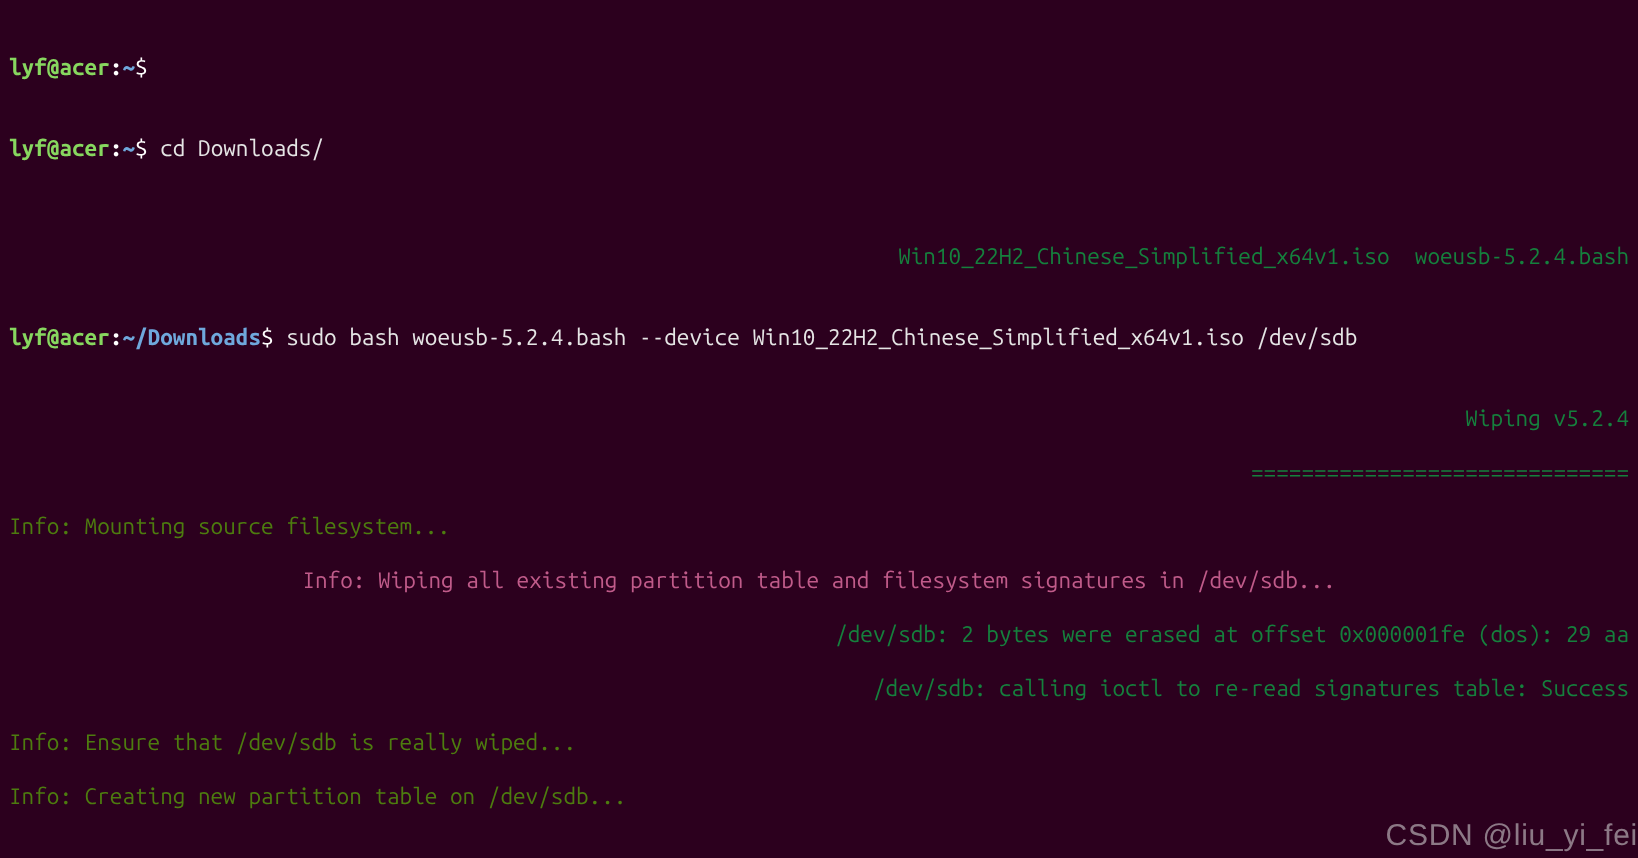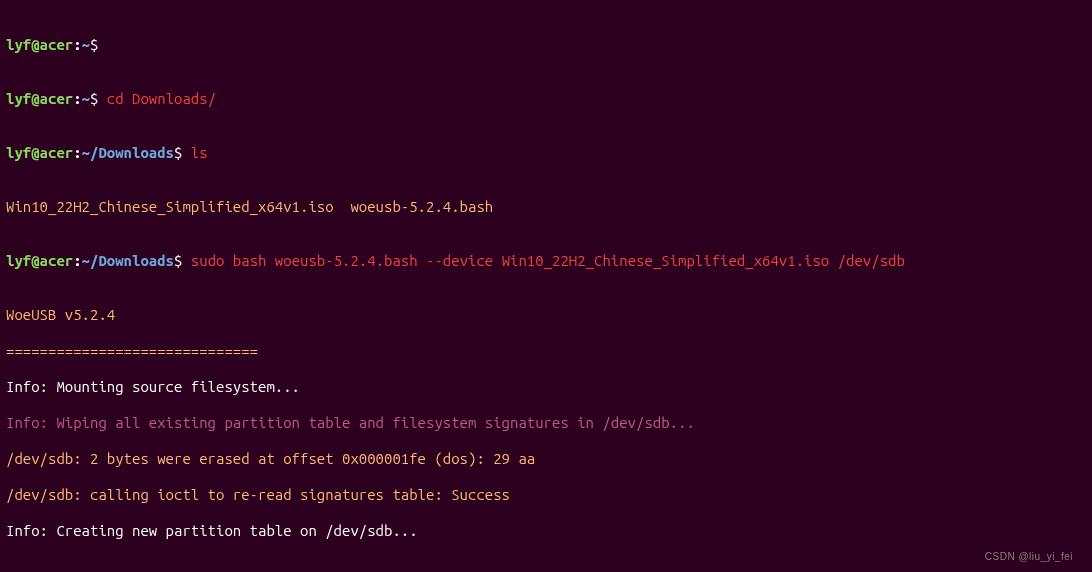--- a/index.html
+++ b/index.html
@@ -17,55 +17,55 @@
   }
   .term {
     padding: 0px 6px 2px 6px;
     white-space: pre;
   }
   .line { display: block; }
   .user  { color: #87d75f; font-weight: bold; margin-top: 27px; }   
   .colon { color: #ffffff; font-weight: bold; }
   .path  { color: #6fa8dc; font-weight: bold; }   
   .sigil { color: #ffffff; }                      
-  .cmd   { color: #ef4444; }
-  .info  { color: #ffffff; }                      
-  .warn  { color: #c05b8a; }                      
-  .plain { color: #fdba74; }
+  .cmd   { color: #e5e5e5; }
+  .info  { color: #4d7c0f; }                      
+  .warn  { color: #c05b8a; text-align: center; }                      
+  .plain { color: #15803d; text-align: right; }
   .watermark {
     position: absolute;
     bottom: 6px;
-    right: 19px;
+    right: 0;
     color: rgba(220,220,220,0.55);
     font-family: Arial, "Microsoft YaHei", sans-serif;
-    font-size: 10px;
+    font-size: 20px;
     letter-spacing: 0.5px;
   }
 </style>
 </head>
 <body>
 
 <div class="term">
 
 <span class="line"><span class="user">lyf@acer</span><span class="colon">:</span><span class="path">~</span><span class="sigil">$ </span></span>
 
 <span class="line"><span class="user">lyf@acer</span><span class="colon">:</span><span class="path">~</span><span class="sigil">$ </span><span class="cmd">cd Downloads/</span></span>
 
-<span class="line"><span class="user">lyf@acer</span><span class="colon">:</span><span class="path">~/Downloads</span><span class="sigil">$ </span><span class="cmd">ls</span></span>
 
 <span class="line plain">Win10_22H2_Chinese_Simplified_x64v1.iso  woeusb-5.2.4.bash</span>
 
 <span class="line"><span class="user">lyf@acer</span><span class="colon">:</span><span class="path">~/Downloads</span><span class="sigil">$ </span><span class="cmd">sudo bash woeusb-5.2.4.bash --device Win10_22H2_Chinese_Simplified_x64v1.iso /dev/sdb</span></span>
 
-<span class="line plain">WoeUSB v5.2.4</span>
+<span class="line plain">Wiping v5.2.4</span>
 <span class="line plain">==============================</span>
 <span class="line info">Info: Mounting source filesystem...</span>
 <span class="line warn">Info: Wiping all existing partition table and filesystem signatures in /dev/sdb...</span>
 <span class="line plain">/dev/sdb: 2 bytes were erased at offset 0x000001fe (dos): 29 aa</span>
 <span class="line plain">/dev/sdb: calling ioctl to re-read signatures table: Success</span>
+<span class="line info">Info: Ensure that /dev/sdb is really wiped...</span>
 <span class="line info">Info: Creating new partition table on /dev/sdb...</span>
 
 
 
 
 
 
 
 
 

